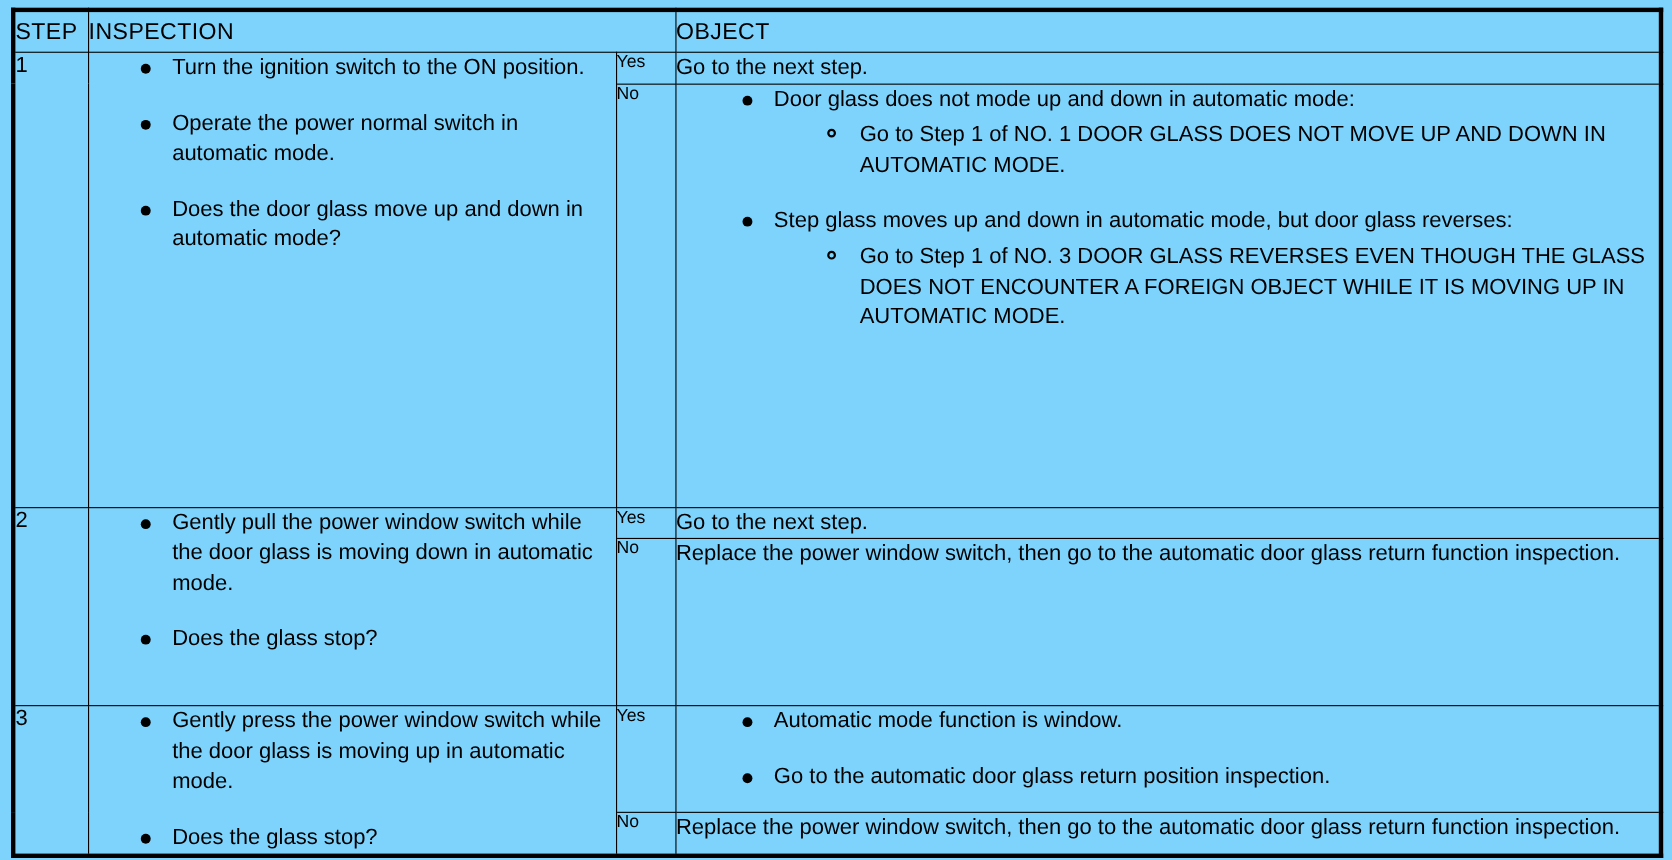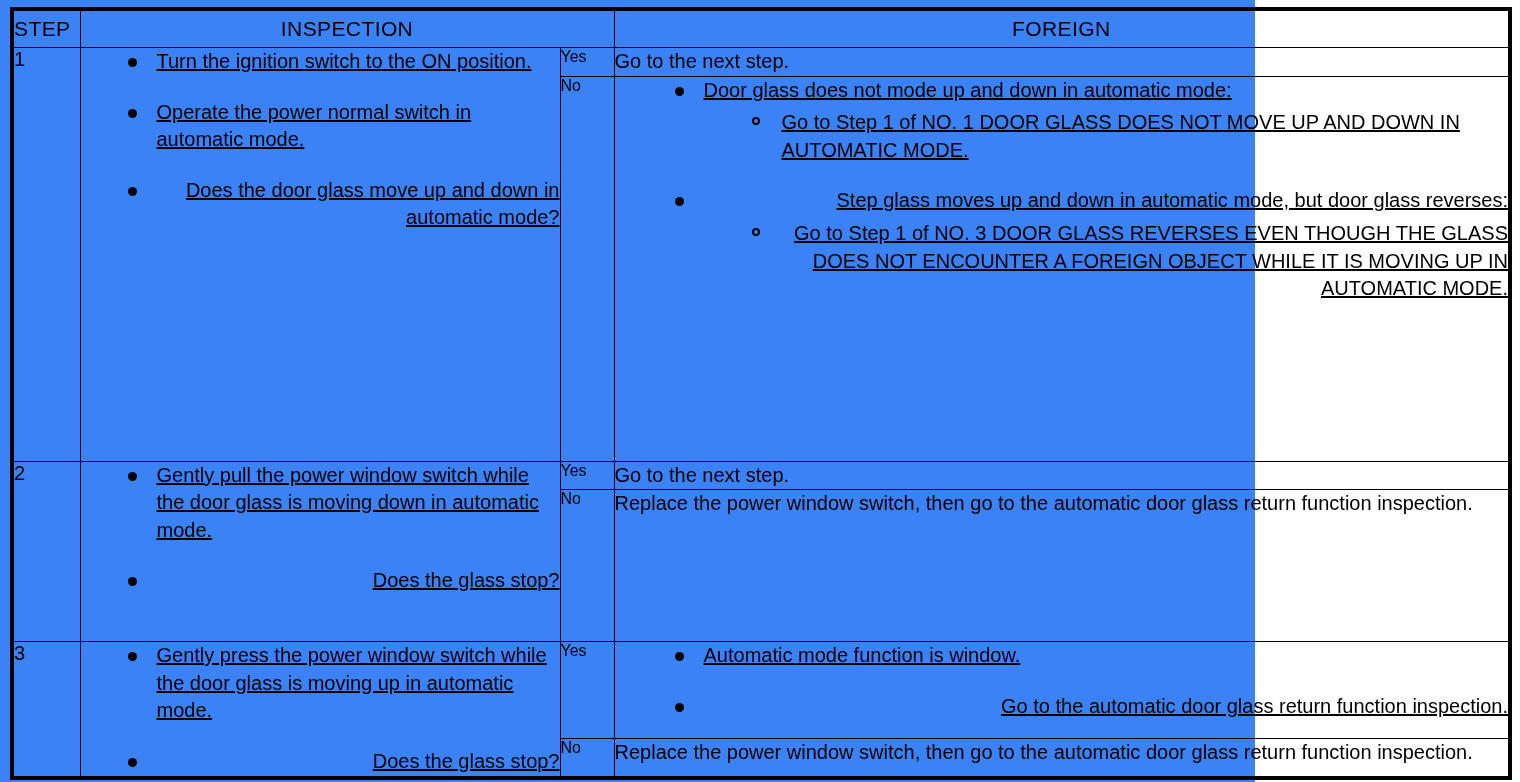--- a/index.html
+++ b/index.html
@@ -11,23 +11,23 @@
   body {
     width: 1520px;
     height: 782px;
     font-family: "Liberation Sans", sans-serif;
     color: #000000;
     -webkit-font-smoothing: none;
   }
 
   .page {
     position: relative;
-    width: 1255px;
+    width: 1520px;
     height: 782px;
-    background: #3b82f6;
+    background: #7dd3fc;
     box-sizing: border-box;
   }
 
   
   .dtable {
     position: absolute;
     left: 10px;
     top: 7px;
     width: 1498px;
     border-collapse: collapse;
@@ -43,21 +43,20 @@
 
   
   col.c-step   { width: 68px;  }
   col.c-insp   { width: 480px; }
   col.c-yn     { width: 54px;  }
   col.c-action { width: 896px; }
 
   
   .hdr {
     height: 36px;
-    text-align: center;
     font-weight: bold;
     font-size: 21px;
     letter-spacing: 0.4px;
     line-height: 36px;
     vertical-align: middle;
   }
   .hdr-step {
     text-align: left;
     padding-left: 5px;
   }
@@ -95,23 +94,22 @@
   }
   ul.blist.indent-1 { margin-left: 47px; }
   ul.blist.indent-a { margin-left: 60px; }
 
   ul.blist > li {
     position: relative;
     padding-left: 29px;
     margin-bottom: 23px;
     font-size: 20px;
     line-height: 1.38;
-    text-decoration: underline;
-  }
-  ul.blist > li:last-child { margin-bottom: 0; text-align: right; }
+  }
+  ul.blist > li:last-child { margin-bottom: 0; }
 
   ul.blist > li > .bullet {
     position: absolute;
     left: 0;
     top: 10px;
     width: 9px;
     height: 9px;
     background: #000;
     border-radius: 50%;
   }
@@ -157,21 +155,21 @@
       <col class="c-step">
       <col class="c-insp">
       <col class="c-yn">
       <col class="c-action">
     </colgroup>
 
     <tbody>
         <tr>
       <td class="hdr hdr-step">STEP</td>
       <td class="hdr" colspan="2">INSPECTION</td>
-      <td class="hdr">FOREIGN</td>
+      <td class="hdr">OBJECT</td>
     </tr>
 
     <tr>
       <td class="step-cell" rowspan="2">1</td>
 
       <td class="insp-cell" rowspan="2">
         <ul class="blist indent-1">
           <li>
             <span class="bullet"></span>
             <span>Turn the ignition switch to the ON position.</span>
@@ -273,21 +271,21 @@
       <td class="yn-cell">Yes</td>
 
       <td class="action-cell">
         <ul class="blist indent-a">
           <li>
             <span class="bullet"></span>
             <span>Automatic mode function is window.</span>
           </li>
           <li>
             <span class="bullet"></span>
-            <span>Go to the automatic door glass return function inspection.</span>
+            <span>Go to the automatic door glass return position inspection.</span>
           </li>
         </ul>
       </td>
     </tr>
 
     <tr>
       <td class="yn-cell">No</td>
 
       <td class="action-cell">
         <div class="plain-text">Replace the power window switch, then go to the automatic door glass return function inspection.</div>

